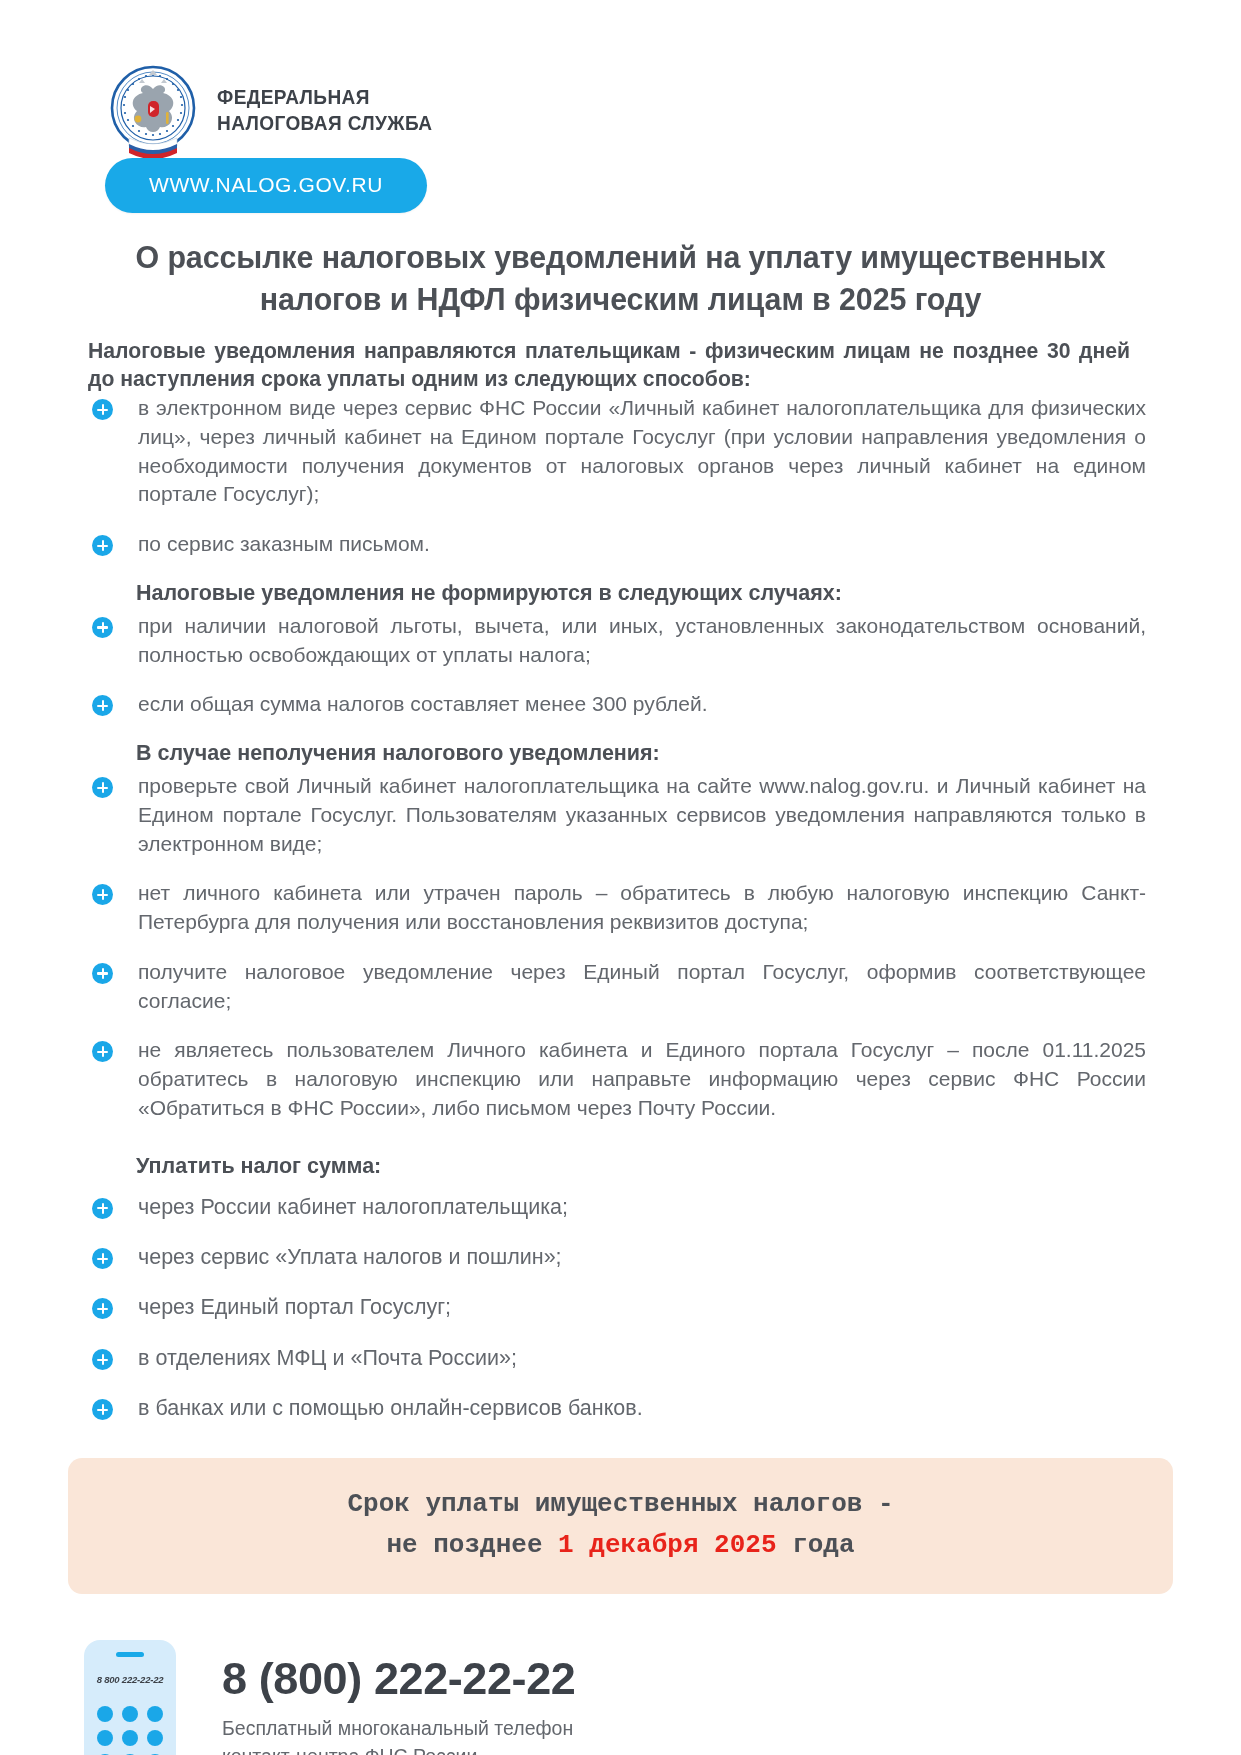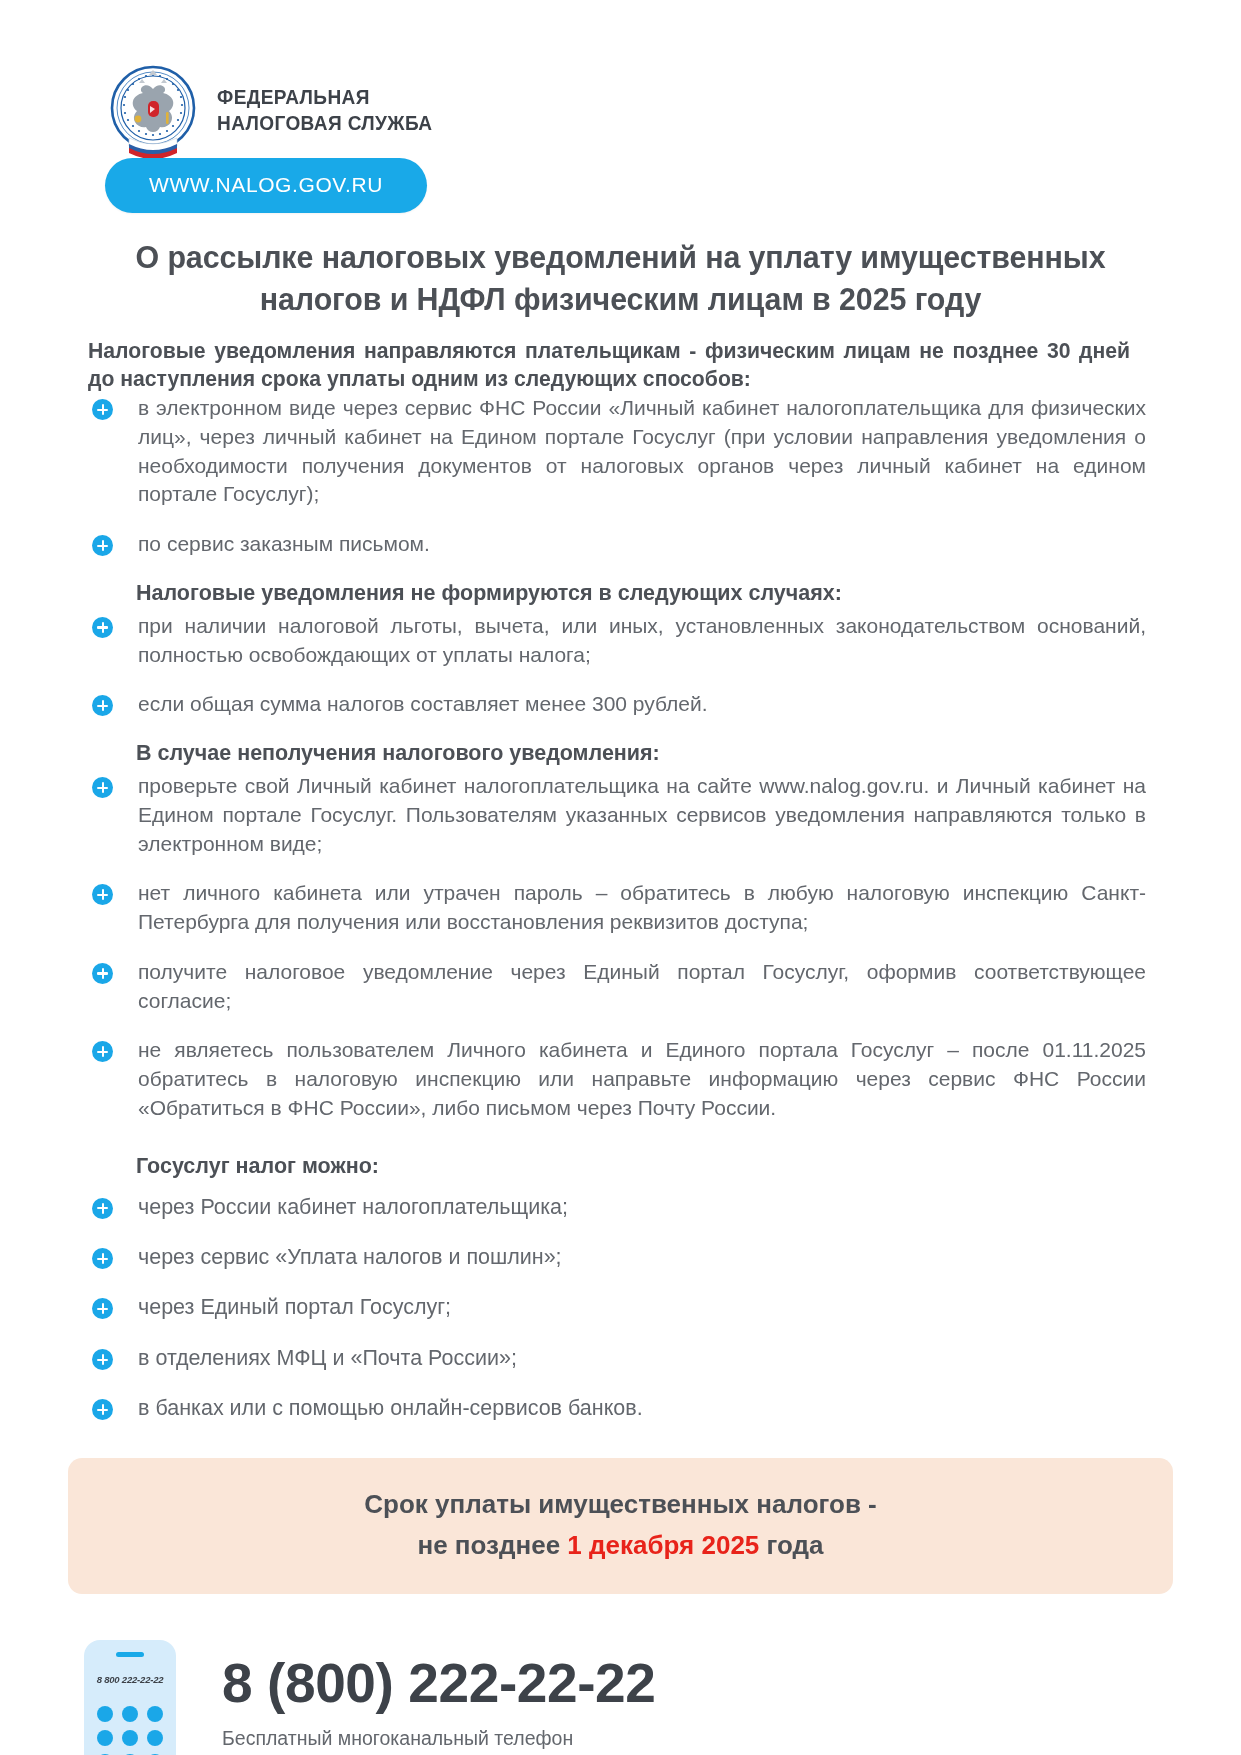--- a/index.html
+++ b/index.html
@@ -166,20 +166,21 @@
   .deadline {
     margin: 34px 68px 0 68px;
     background: #fae6d8;
     border-radius: 14px;
     padding: 26px 20px 28px 20px;
     text-align: center;
     font-weight: bold;
     font-size: 26px;
     line-height: 1.58;
     color: #4c5056;
+    font-family: Liberation Mono, monospace;
   }
   .deadline .red {
     color: #e8231a;
   }
 
   
   .footer {
     display: flex;
     align-items: flex-start;
     gap: 46px;
@@ -229,21 +230,21 @@
     width: 16px;
     height: 16px;
     border-radius: 50%;
     background: #1aa7e8;
   }
   .key-dot.green { background: #4caf50; }
 
   .contact-text { padding-top: 16px; }
   .phone-big {
     font-weight: bold;
-    font-size: 55px;
+    font-size: 45px;
     line-height: 1;
     color: #3d4249;
     letter-spacing: -0.4px;
     margin-bottom: 14px;
   }
   .phone-caption {
     font-size: 19.5px;
     line-height: 1.42;
     color: #63676d;
     white-space: pre-line;
@@ -359,21 +360,21 @@
       <li>
         <span class="bullet-icon"></span>
         <span>получите налоговое уведомление через Единый портал Госуслуг, оформив соответствующее согласие;</span>
       </li>
       <li>
         <span class="bullet-icon"></span>
         <span>не являетесь пользователем Личного кабинета и Единого портала Госуслуг – после 01.11.2025 обратитесь в налоговую инспекцию или направьте информацию через сервис ФНС России «Обратиться в ФНС России», либо письмом через Почту России.</span>
       </li>
     </ul>
 
-    <div class="section-head pay">Госуслуг налог можно:</div>
+    <div class="section-head pay">Уплатить налог сумма:</div>
     <ul class="bullets pay-list">
       <li>
         <span class="bullet-icon"></span>
         <span>через России кабинет налогоплательщика;</span>
       </li>
       <li>
         <span class="bullet-icon"></span>
         <span>через сервис «Уплата налогов и пошлин»;</span>
       </li>
       <li>

